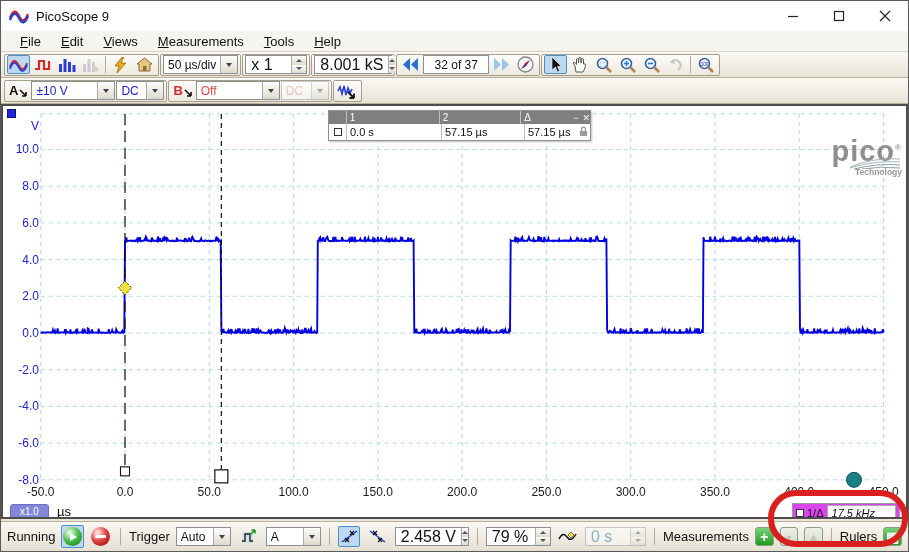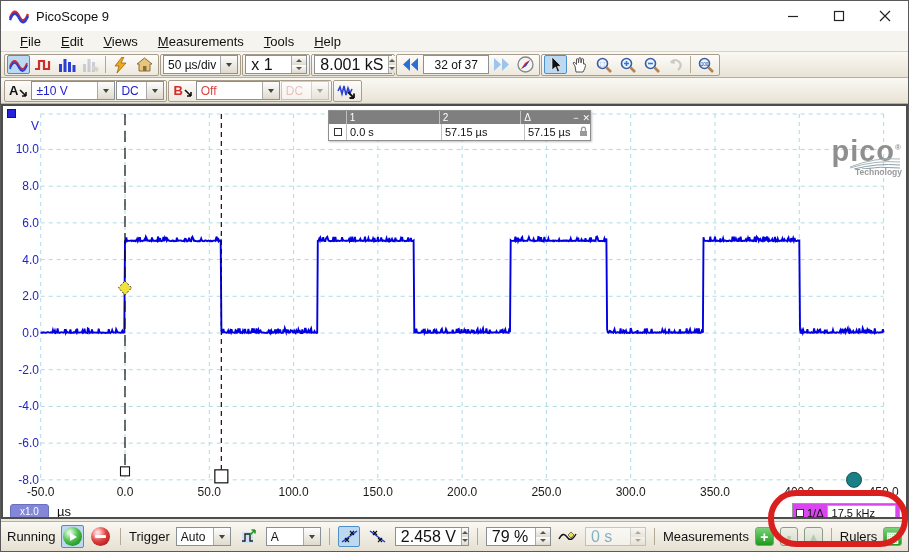--- a/index.html
+++ b/index.html
@@ -50,21 +50,21 @@
   .ruler-panel { position:absolute; left:325px; top:4px; width:263px; border:1px solid #8e8e8e; background:#fff; box-shadow:1px 1px 2px rgba(0,0,0,.25); font-size:11px; }
   .rp-head { display:flex; background:#7f7f7f; color:#fff; height:13px; font-size:10px; align-items:center; }
   .rp-body { display:flex; height:16px; align-items:center; color:#111; }
   .rp-c0 { width:17px; display:flex; justify-content:center; }
   .rp-c1 { width:95px; padding-left:3px; border-left:1px solid #c0c0c0; height:100%; display:flex; align-items:center; }
   .rp-c2 { width:83px; padding-left:3px; border-left:1px solid #c0c0c0; height:100%; display:flex; align-items:center; }
   .rp-c3 { width:52px; padding-left:3px; border-left:1px solid #c0c0c0; height:100%; display:flex; align-items:center; }
   .rp-btns { display:flex; gap:4px; margin-left:2px; font-size:9px; }
   .checkbox { width:8px; height:8px; background:#fff; border:1px solid #333; display:inline-block; }
   .freq-legend { position:absolute; left:789px; top:397px; width:108px; height:19px; border:1px solid #9a9a9a; background:#d946ef; display:flex; align-items:center; padding:0 3px; gap:3px; font-size:11px; }
-  .freq-field { background:#fff; border:1px solid #aaa; height:15px; flex:1; font-size:11px; padding:0 4px; display:flex; align-items:center; color:#111; }
+  .freq-field { background:#fff; border:1px solid #aaa; height:15px; flex:1; font-size:11px; padding:0 4px; display:flex; align-items:center; color:#111;font-style:italic; }
   .axis-badge { position:absolute; left:7px; top:398px; display:flex; align-items:center; gap:8px; }
   .xzoom { background:#8287d8; color:#fff; font-size:10px; border-radius:3px; padding:1px 9px; border:1px solid #6a6fc0; }
   .xunit { font-size:13px; color:#111; }
   .annotation { position:absolute; left:767px; top:489px; width:140px; height:57px; border:6px solid #da1f1f; border-radius:28px; z-index:50; pointer-events:none; }
 
   
   .statusbar { height:30px; background:linear-gradient(#faf8f3,#e6e0d2); border-top:1px solid #b9af9d; display:flex; align-items:center; padding:0 6px; gap:6px; font-size:13px; color:#111; position:absolute; left:0; right:0; bottom:0; }
   .orb { width:19px; height:19px; border-radius:50%; display:flex; align-items:center; justify-content:center; }
   .orb-wrap { width:24px; height:23px; display:flex; align-items:center; justify-content:center; border:1px solid transparent; border-radius:2px; }
   .orb-wrap.sel { background:#bcd9f1; border-color:#4d8fc7; }

